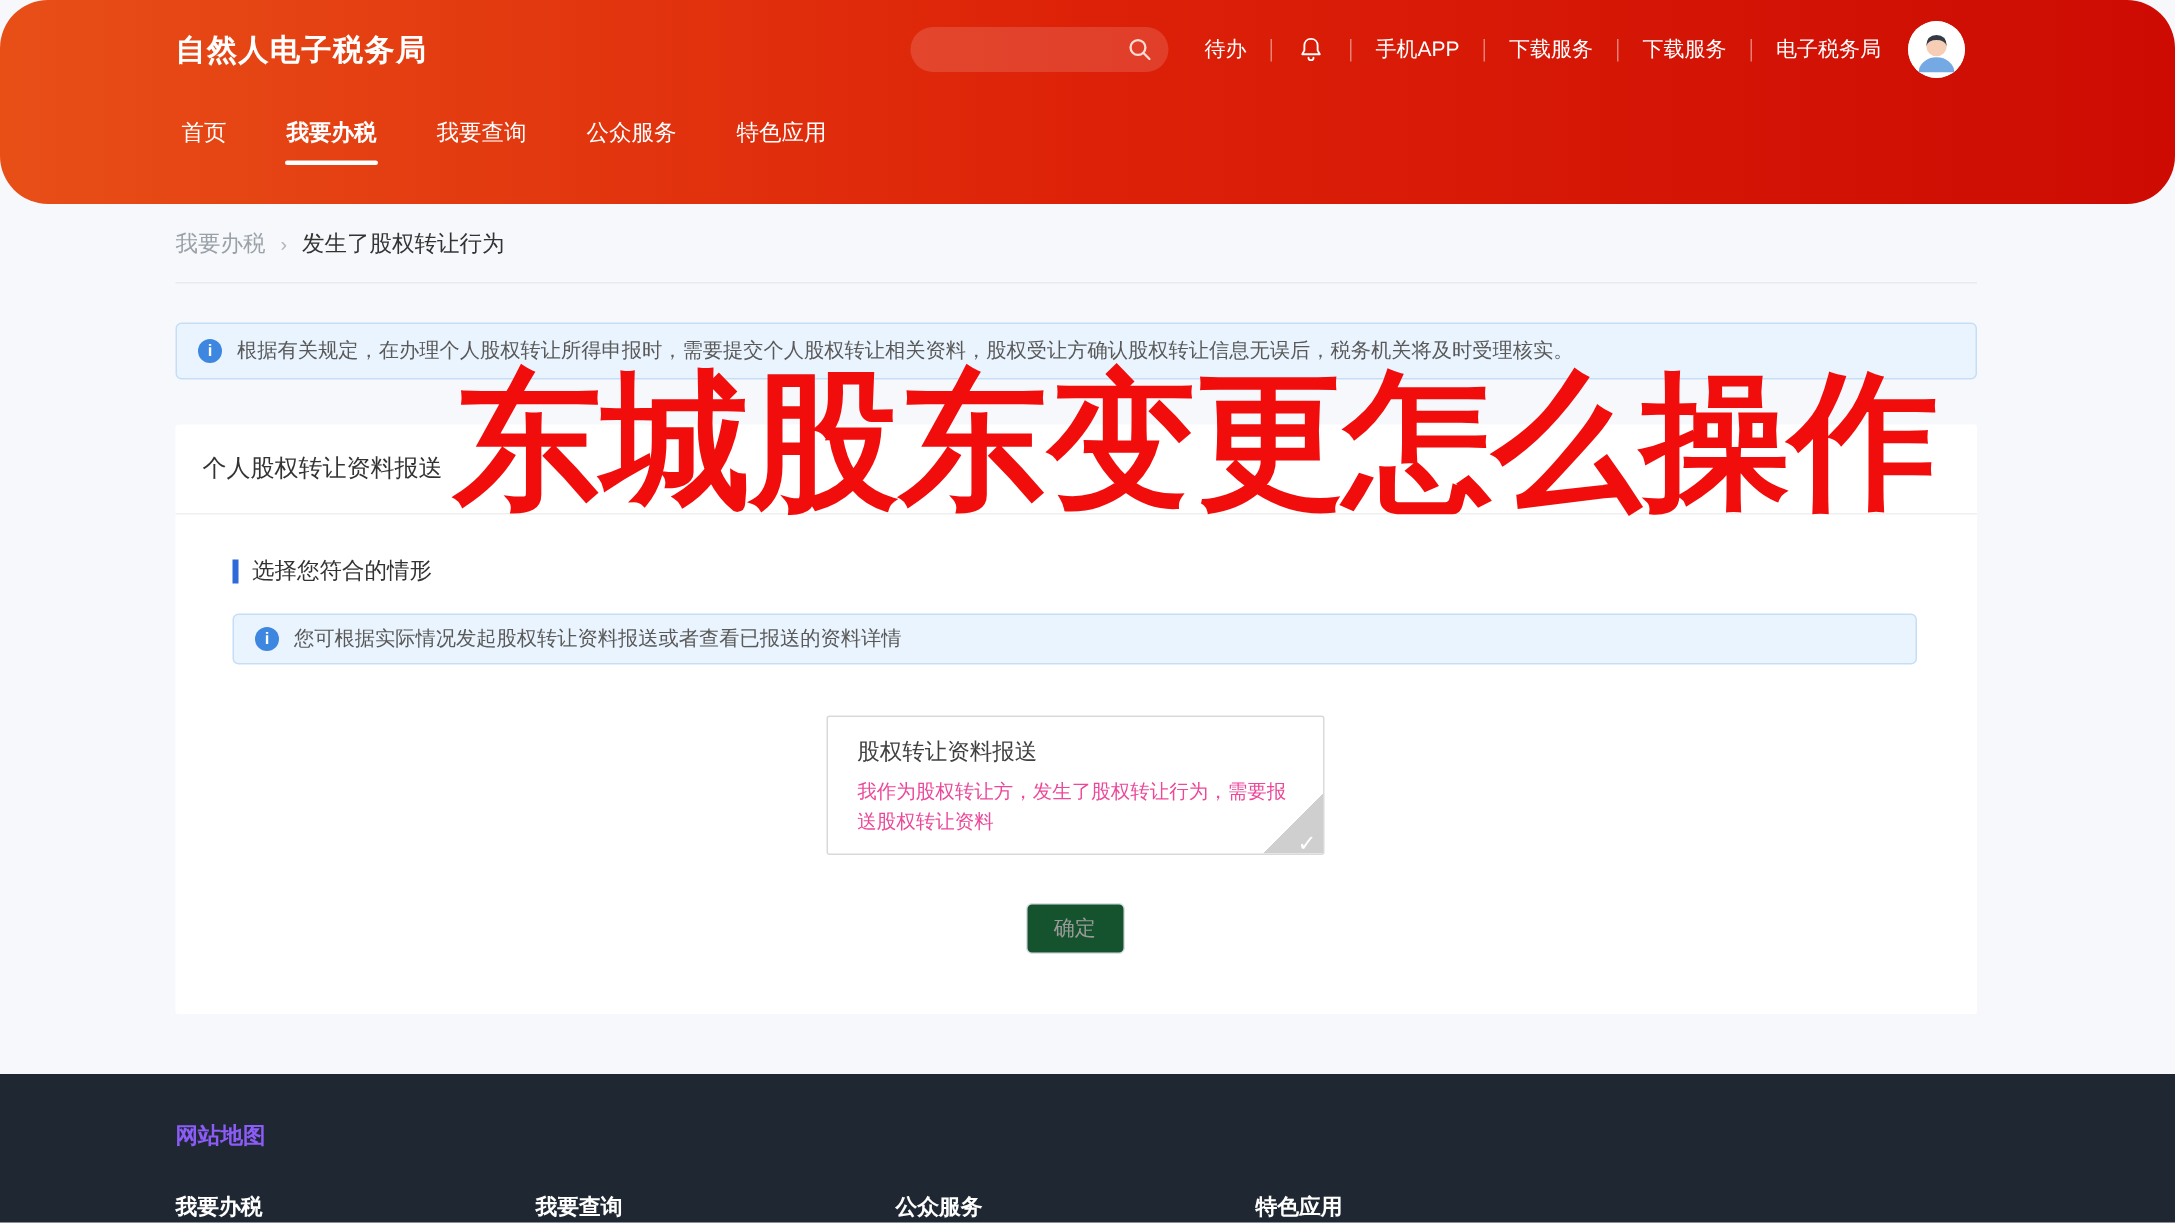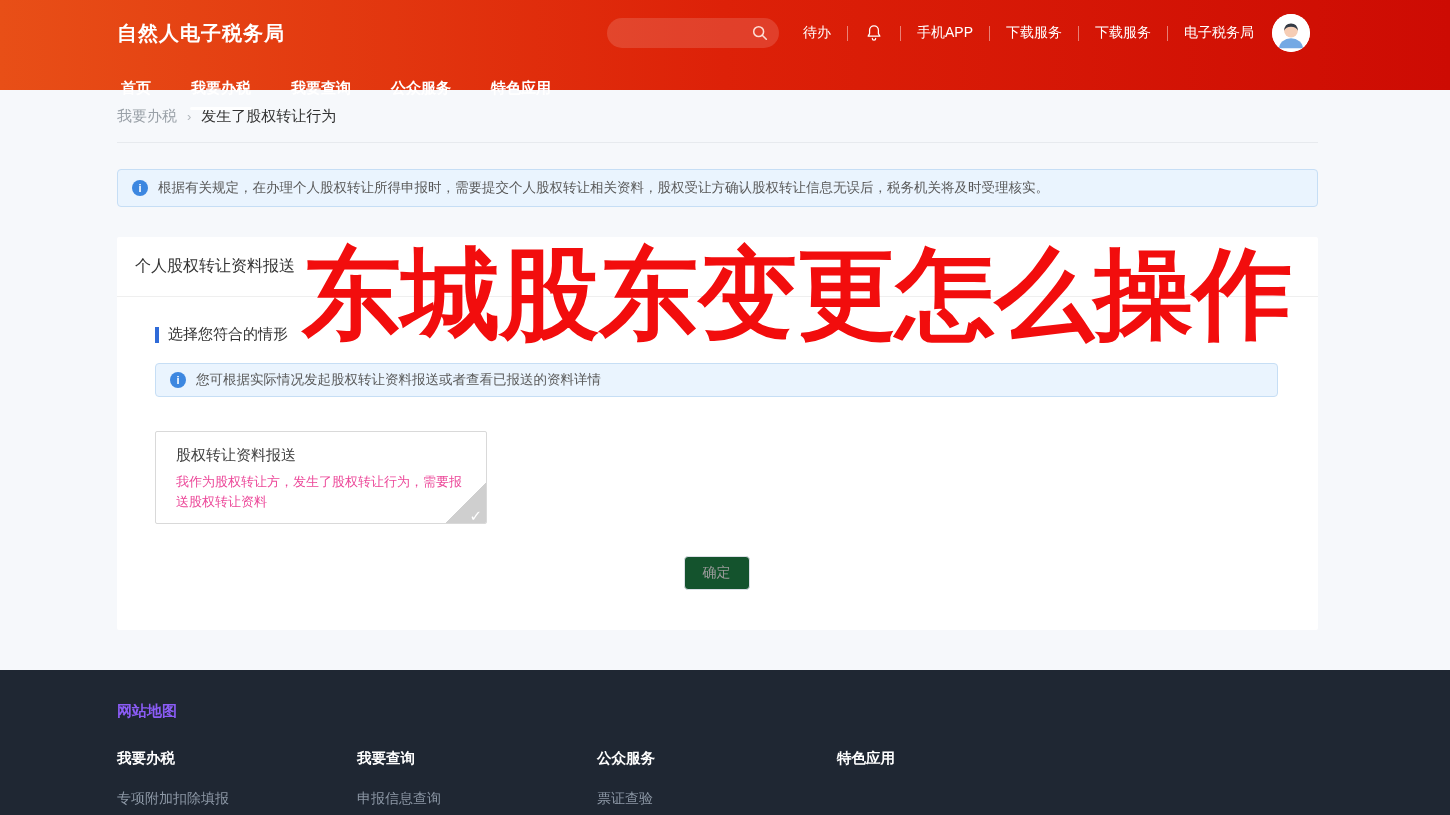--- a/index.html
+++ b/index.html
@@ -3,43 +3,44 @@
 <meta charset="utf-8">
 <style>
   * { box-sizing: border-box; margin: 0; padding: 0; }
   html, body {
     width: 1450px; height: 815px; overflow: hidden; position: relative;
     font-family: "Liberation Sans", "DejaVu Sans", sans-serif;
     background: #f6f8fb;
   }
   
   .header {
-    height: 90px;
+    height: 136px;
     background: linear-gradient(90deg, #e84f17 0%, #dd2108 50%, #cd0b03 100%);
     color: #fff;
+    border-radius: 32px;
   }
   .header-top { height: 66px; display: flex; align-items: center; padding: 0 140px 0 117px; }
   .brand { font-size: 20px; font-weight: bold; letter-spacing: 1px; }
   .search-box {
     margin-left: auto; width: 172px; height: 30px; border-radius: 15px;
     background: rgba(255,255,255,0.14); position: relative; border: none; outline: none;
     color: #fff; padding: 0 34px 0 14px; font-size: 13px;
   }
   .search-wrap { margin-left: auto; position: relative; }
   .search-icon { position: absolute; right: 10px; top: 6px; width: 18px; height: 18px; }
   .header-menu { display: flex; align-items: center; margin-left: 24px; gap: 16px; font-size: 14px; }
   .header-menu .hm-item { cursor: pointer; white-space: nowrap; }
   .hm-divider { width: 1px; height: 15px; background: rgba(255,255,255,0.45); }
   .bell { width: 20px; height: 20px; display: block; }
   .avatar { width: 38px; height: 38px; border-radius: 50%; margin-left: 18px; overflow: hidden; background: #fff; flex: none; }
   
   .header-nav { display: flex; padding-left: 117px; gap: 32px; height: 44px; }
   .nav-item {
     position: relative; display: flex; align-items: center; font-size: 15px;
-    color: #fff; cursor: pointer; padding: 0 4px; font-weight: bold;
+    color: #fff; cursor: pointer; padding: 0 4px;
   }
   .nav-item.active { font-weight: bold; }
   .nav-item.active::after {
     content: ""; position: absolute; left: 50%; transform: translateX(-50%);
     bottom: 0; width: 62px; height: 3px; background: #fff; border-radius: 2px;
   }
   
   .page { width: 1201px; margin-left: 117px; }
   .breadcrumb {
     height: 53px; display: flex; align-items: center; gap: 10px; font-size: 15px;
@@ -59,21 +60,21 @@
     font-size: 11px; font-weight: bold; display: flex; align-items: center;
     justify-content: center; flex: none; font-style: normal;
   }
   
   .panel { background: #fff; margin-top: 30px; border-radius: 2px; }
   .panel-head { padding: 19px 18px; font-size: 16px; color: #333; border-bottom: 1px solid #efefef; }
   .panel-body { padding: 0 40px 40px 38px; }
   .section-label { display: flex; align-items: center; gap: 9px; margin-top: 28px; font-size: 15px; color: #333; }
   .blue-bar { width: 4px; height: 16px; background: #2f6bd8; flex: none; }
   .notice-inner { margin-top: 19px; height: 34px; font-size: 13.5px; }
-  .cards { display: flex; justify-content: center; gap: 16px; margin-top: 34px; flex-direction: column; }
+  .cards { display: flex; justify-content: center; gap: 16px; margin-top: 34px; }
   .card {
     width: 332px; height: 93px; background: #fff; border: 1px solid #d9d9d9;
     border-radius: 2px; padding: 14px 20px; position: relative; cursor: pointer; overflow: hidden;
   }
   .card-title { font-size: 15px; color: #404040; margin-bottom: 7px; }
   .card-desc { font-size: 13px; color: #ec4899; line-height: 20px; }
   .card-corner {
     position: absolute; right: 0; bottom: 0; width: 40px; height: 40px;
     background: linear-gradient(135deg, transparent 50%, #cfcfcf 50%);
   }

